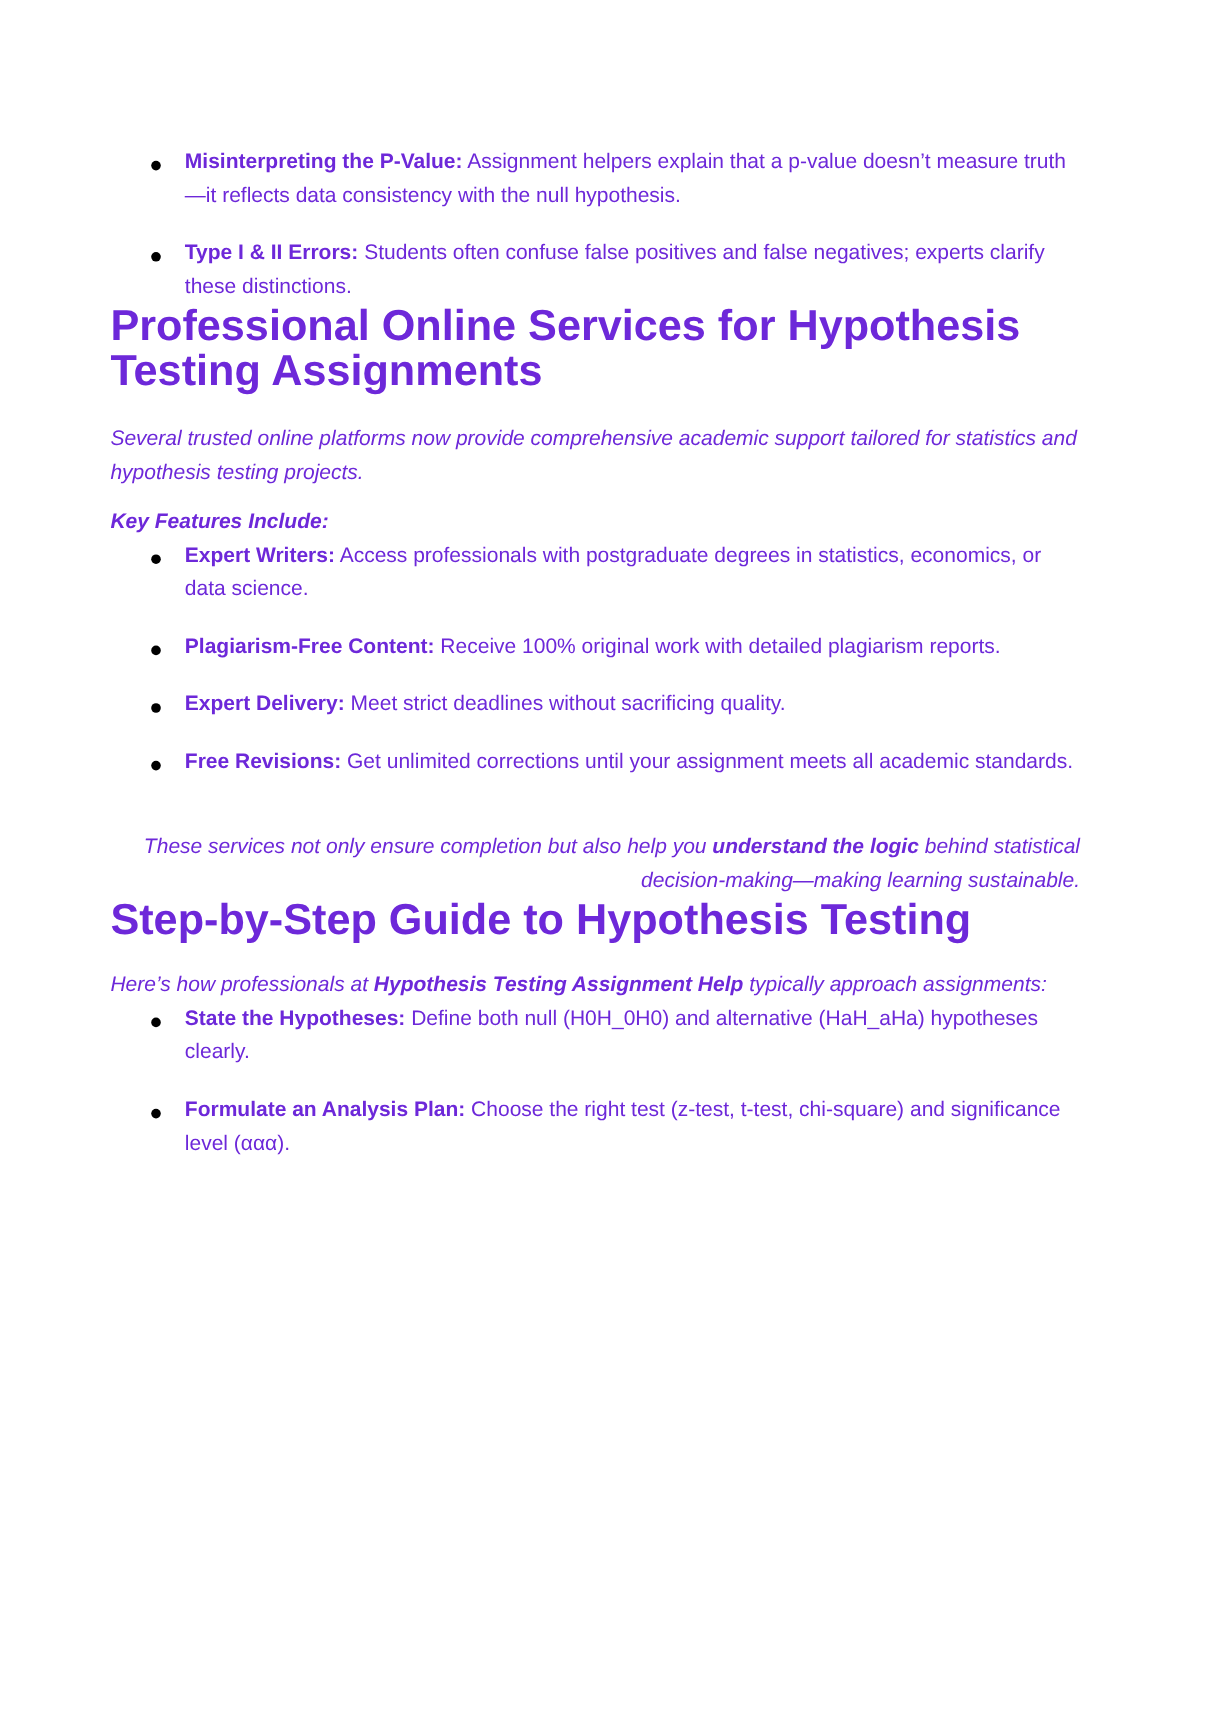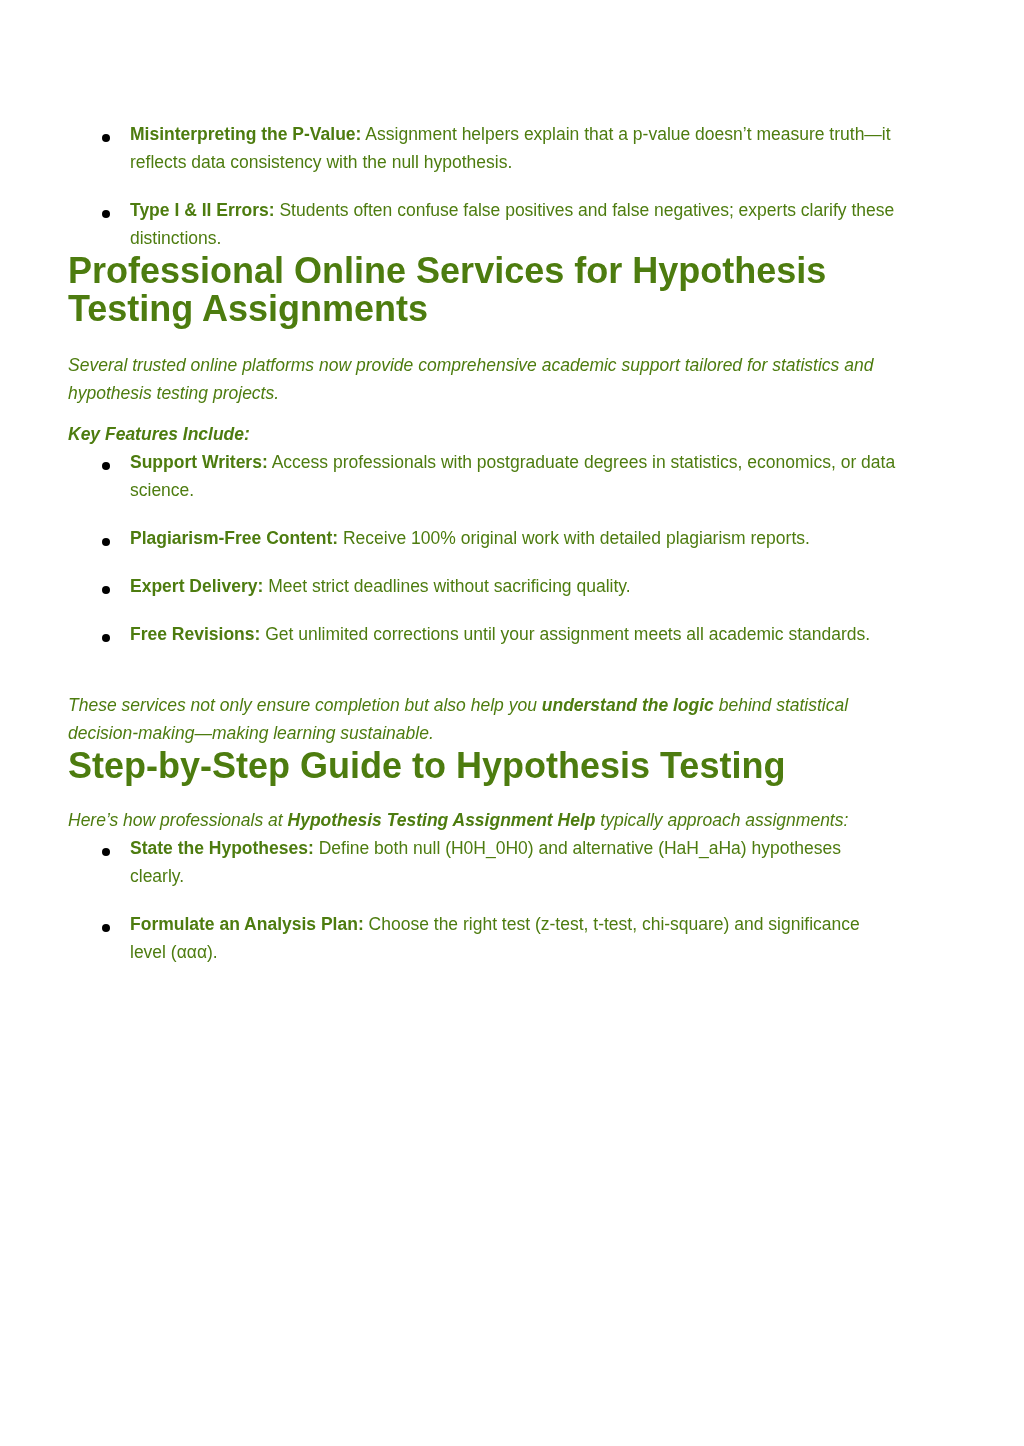--- a/index.html
+++ b/index.html
@@ -5,25 +5,25 @@
   html, body {
     margin: 0;
     padding: 0;
     background: #ffffff;
   }
   .page {
     position: relative;
     width: 1024px;
     height: 1446px;
     background: #ffffff;
-    color: #4d7c0f;
+    color: #6d28d9;
     font-family: "Liberation Sans", "DejaVu Sans", sans-serif;
     overflow: hidden;
     box-sizing: border-box;
-    padding: 120px 124px 0 68px;
+    padding: 120px 124px 0 92px;
   }
   .body-text {
     font-size: 17.5px;
     line-height: 28px;
     margin: 0;
     font-style: italic;
   }
   .bold { font-weight: bold; }
   h1.doc-heading {
     font-size: 36px;
@@ -51,21 +51,21 @@
     width: 8px;
     height: 8px;
     border-radius: 50%;
     background: #000000;
   }
   
   .mt-heading1   { margin-top: 40px; }
   .mt-intro      { margin-top: 23px; }
   .mt-keyfeat    { margin-top: 13px; }
   .mt-featlist   { margin-top: 18px; }
-  .mt-outro      { margin-top: 43px; }
+  .mt-outro      { margin-top: 43px; text-align: right; }
   .mt-heading2   { margin-top: 23px; }
   .mt-intro2     { margin-top: 21px; }
   .mt-steplist   { margin-top: 14px; }
 </style>
 </head>
 <body>
 
 <div class="page">
 
   <ul class="doc-list">
@@ -81,21 +81,21 @@
 
   <h1 class="doc-heading mt-heading1">Professional Online Services for Hypothesis Testing Assignments</h1>
 
   <p class="body-text mt-intro">Several trusted online platforms now provide comprehensive academic support tailored for statistics and hypothesis testing projects.</p>
 
   <p class="body-text bold mt-keyfeat">Key Features Include:</p>
 
   <ul class="doc-list mt-featlist">
     <li>
       <span class="bullet-dot"></span>
-      <span class="bold">Support Writers:</span><span> Access professionals with postgraduate degrees in statistics, economics, or data science.</span>
+      <span class="bold">Expert Writers:</span><span> Access professionals with postgraduate degrees in statistics, economics, or data science.</span>
     </li>
     <li>
       <span class="bullet-dot"></span>
       <span class="bold">Plagiarism-Free Content:</span><span> Receive 100% original work with detailed plagiarism reports.</span>
     </li>
     <li>
       <span class="bullet-dot"></span>
       <span class="bold">Expert Delivery:</span><span> Meet strict deadlines without sacrificing quality.</span>
     </li>
     <li>

